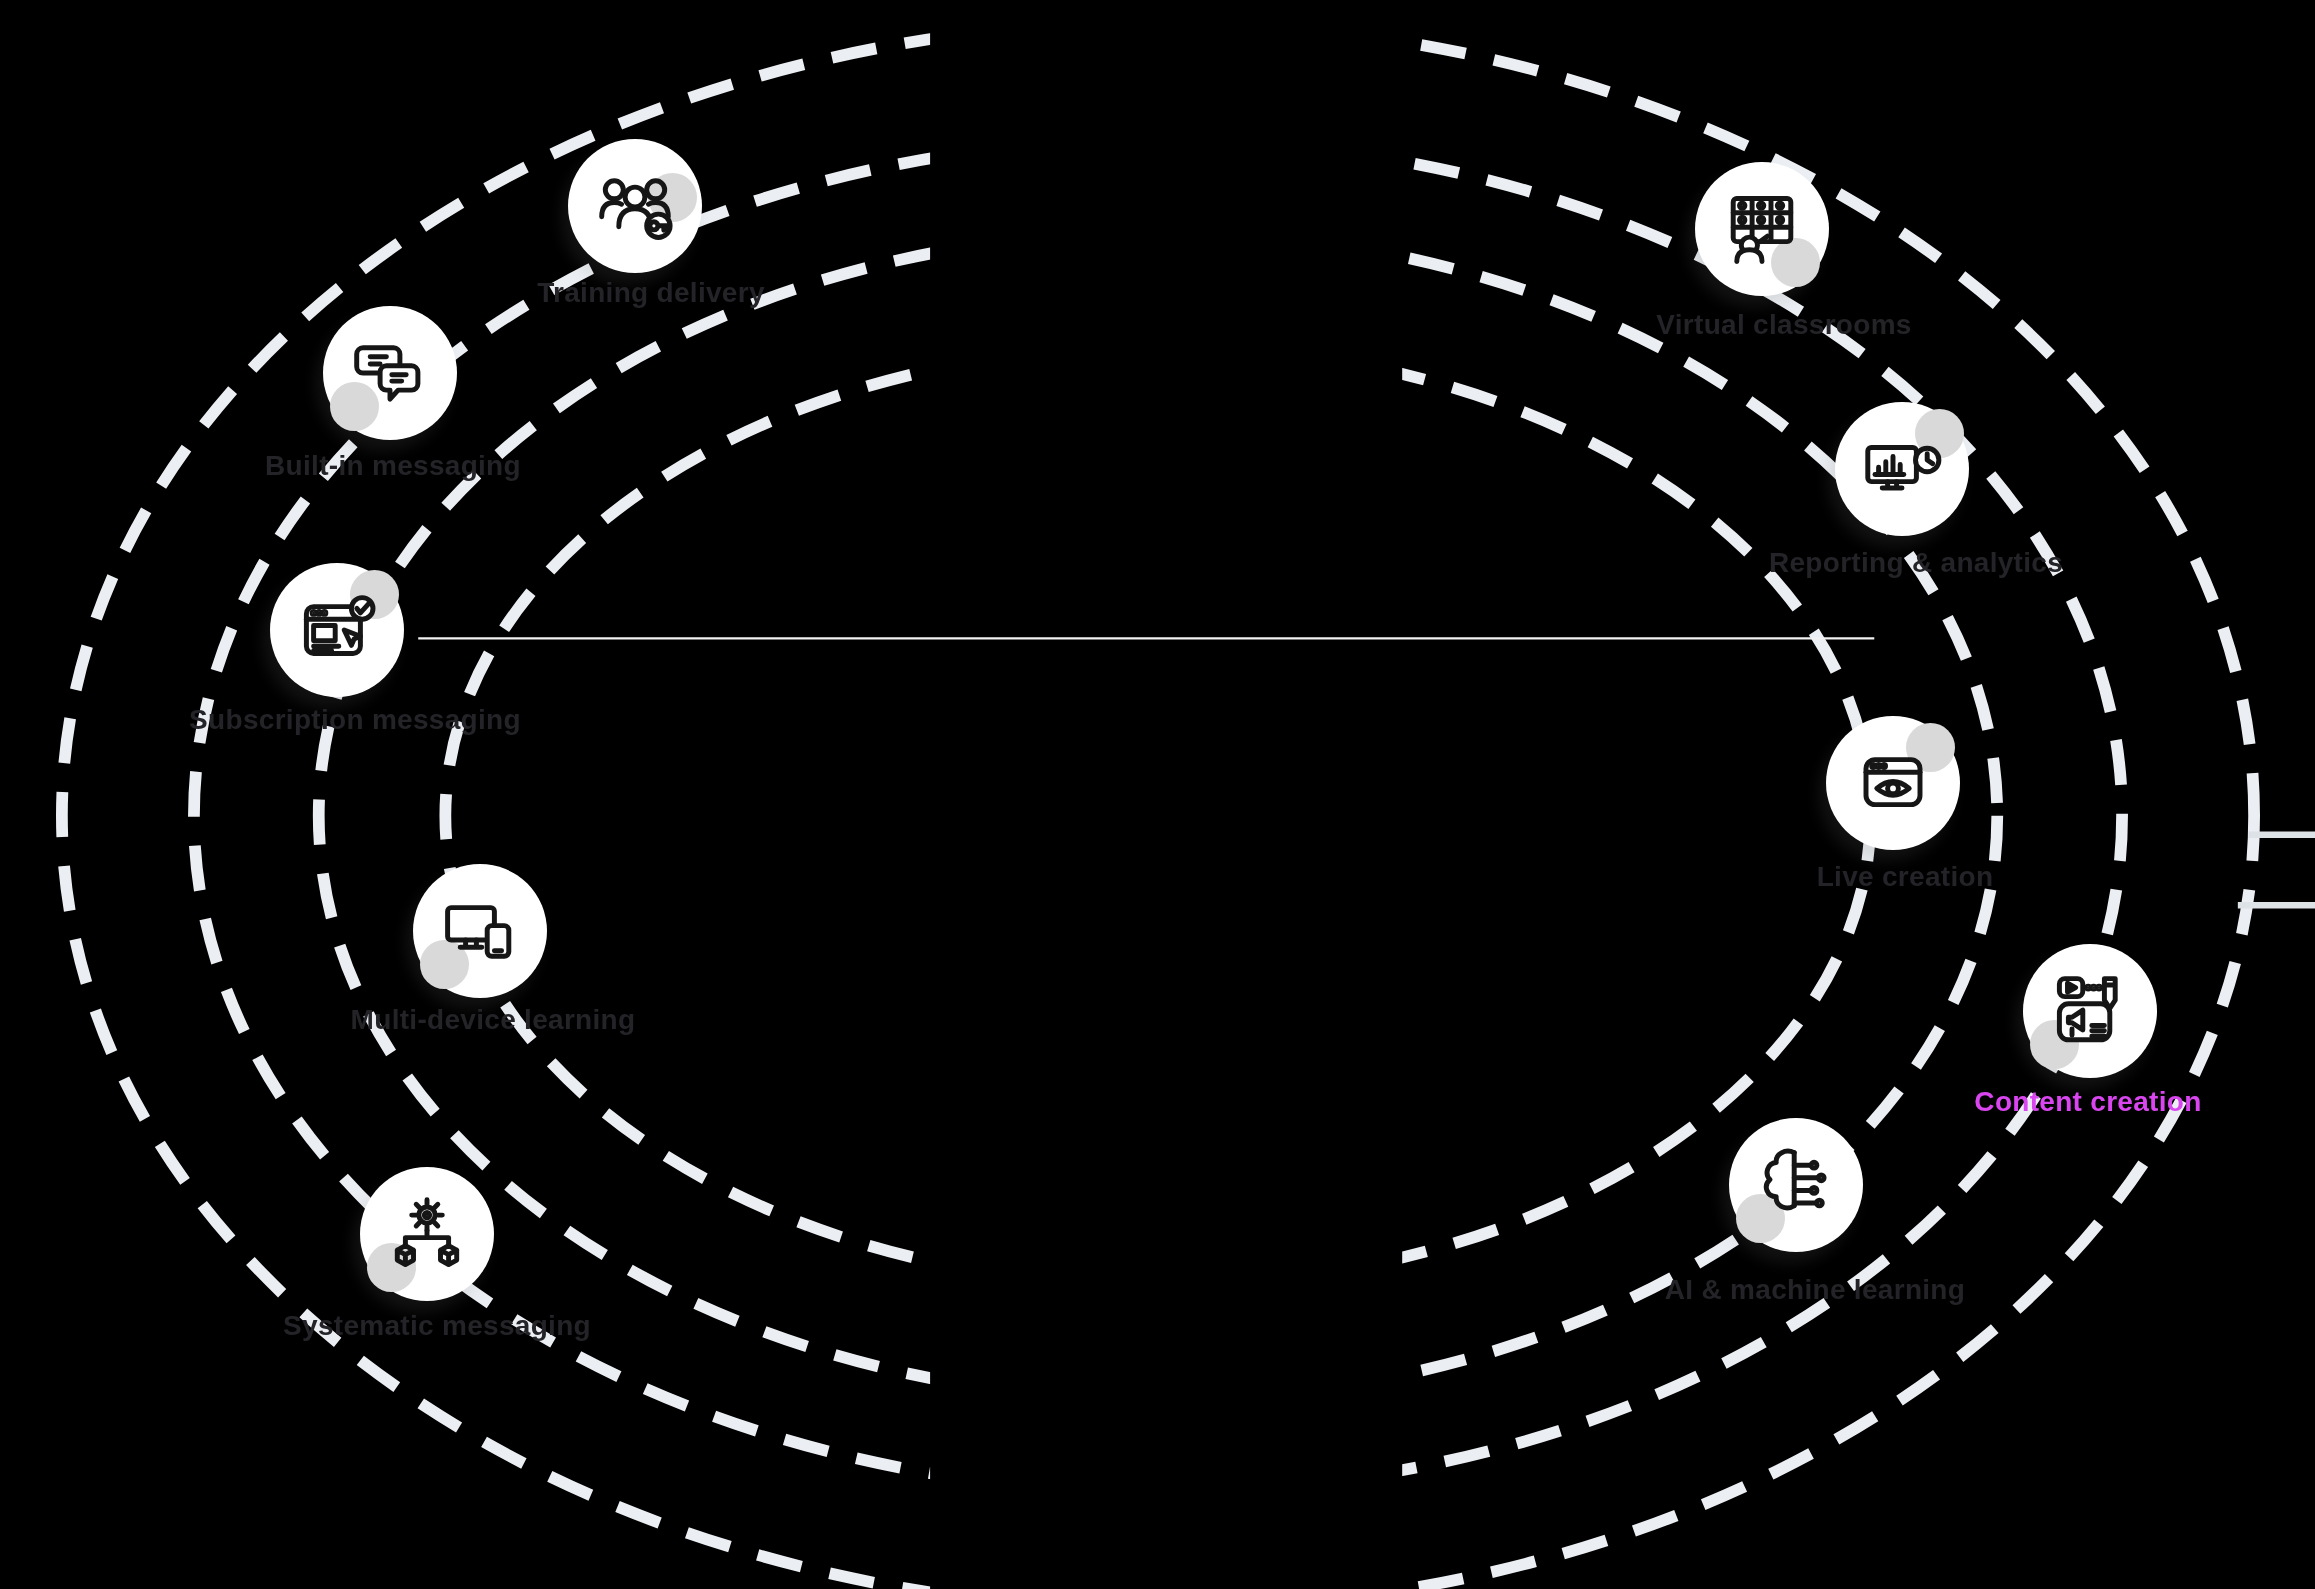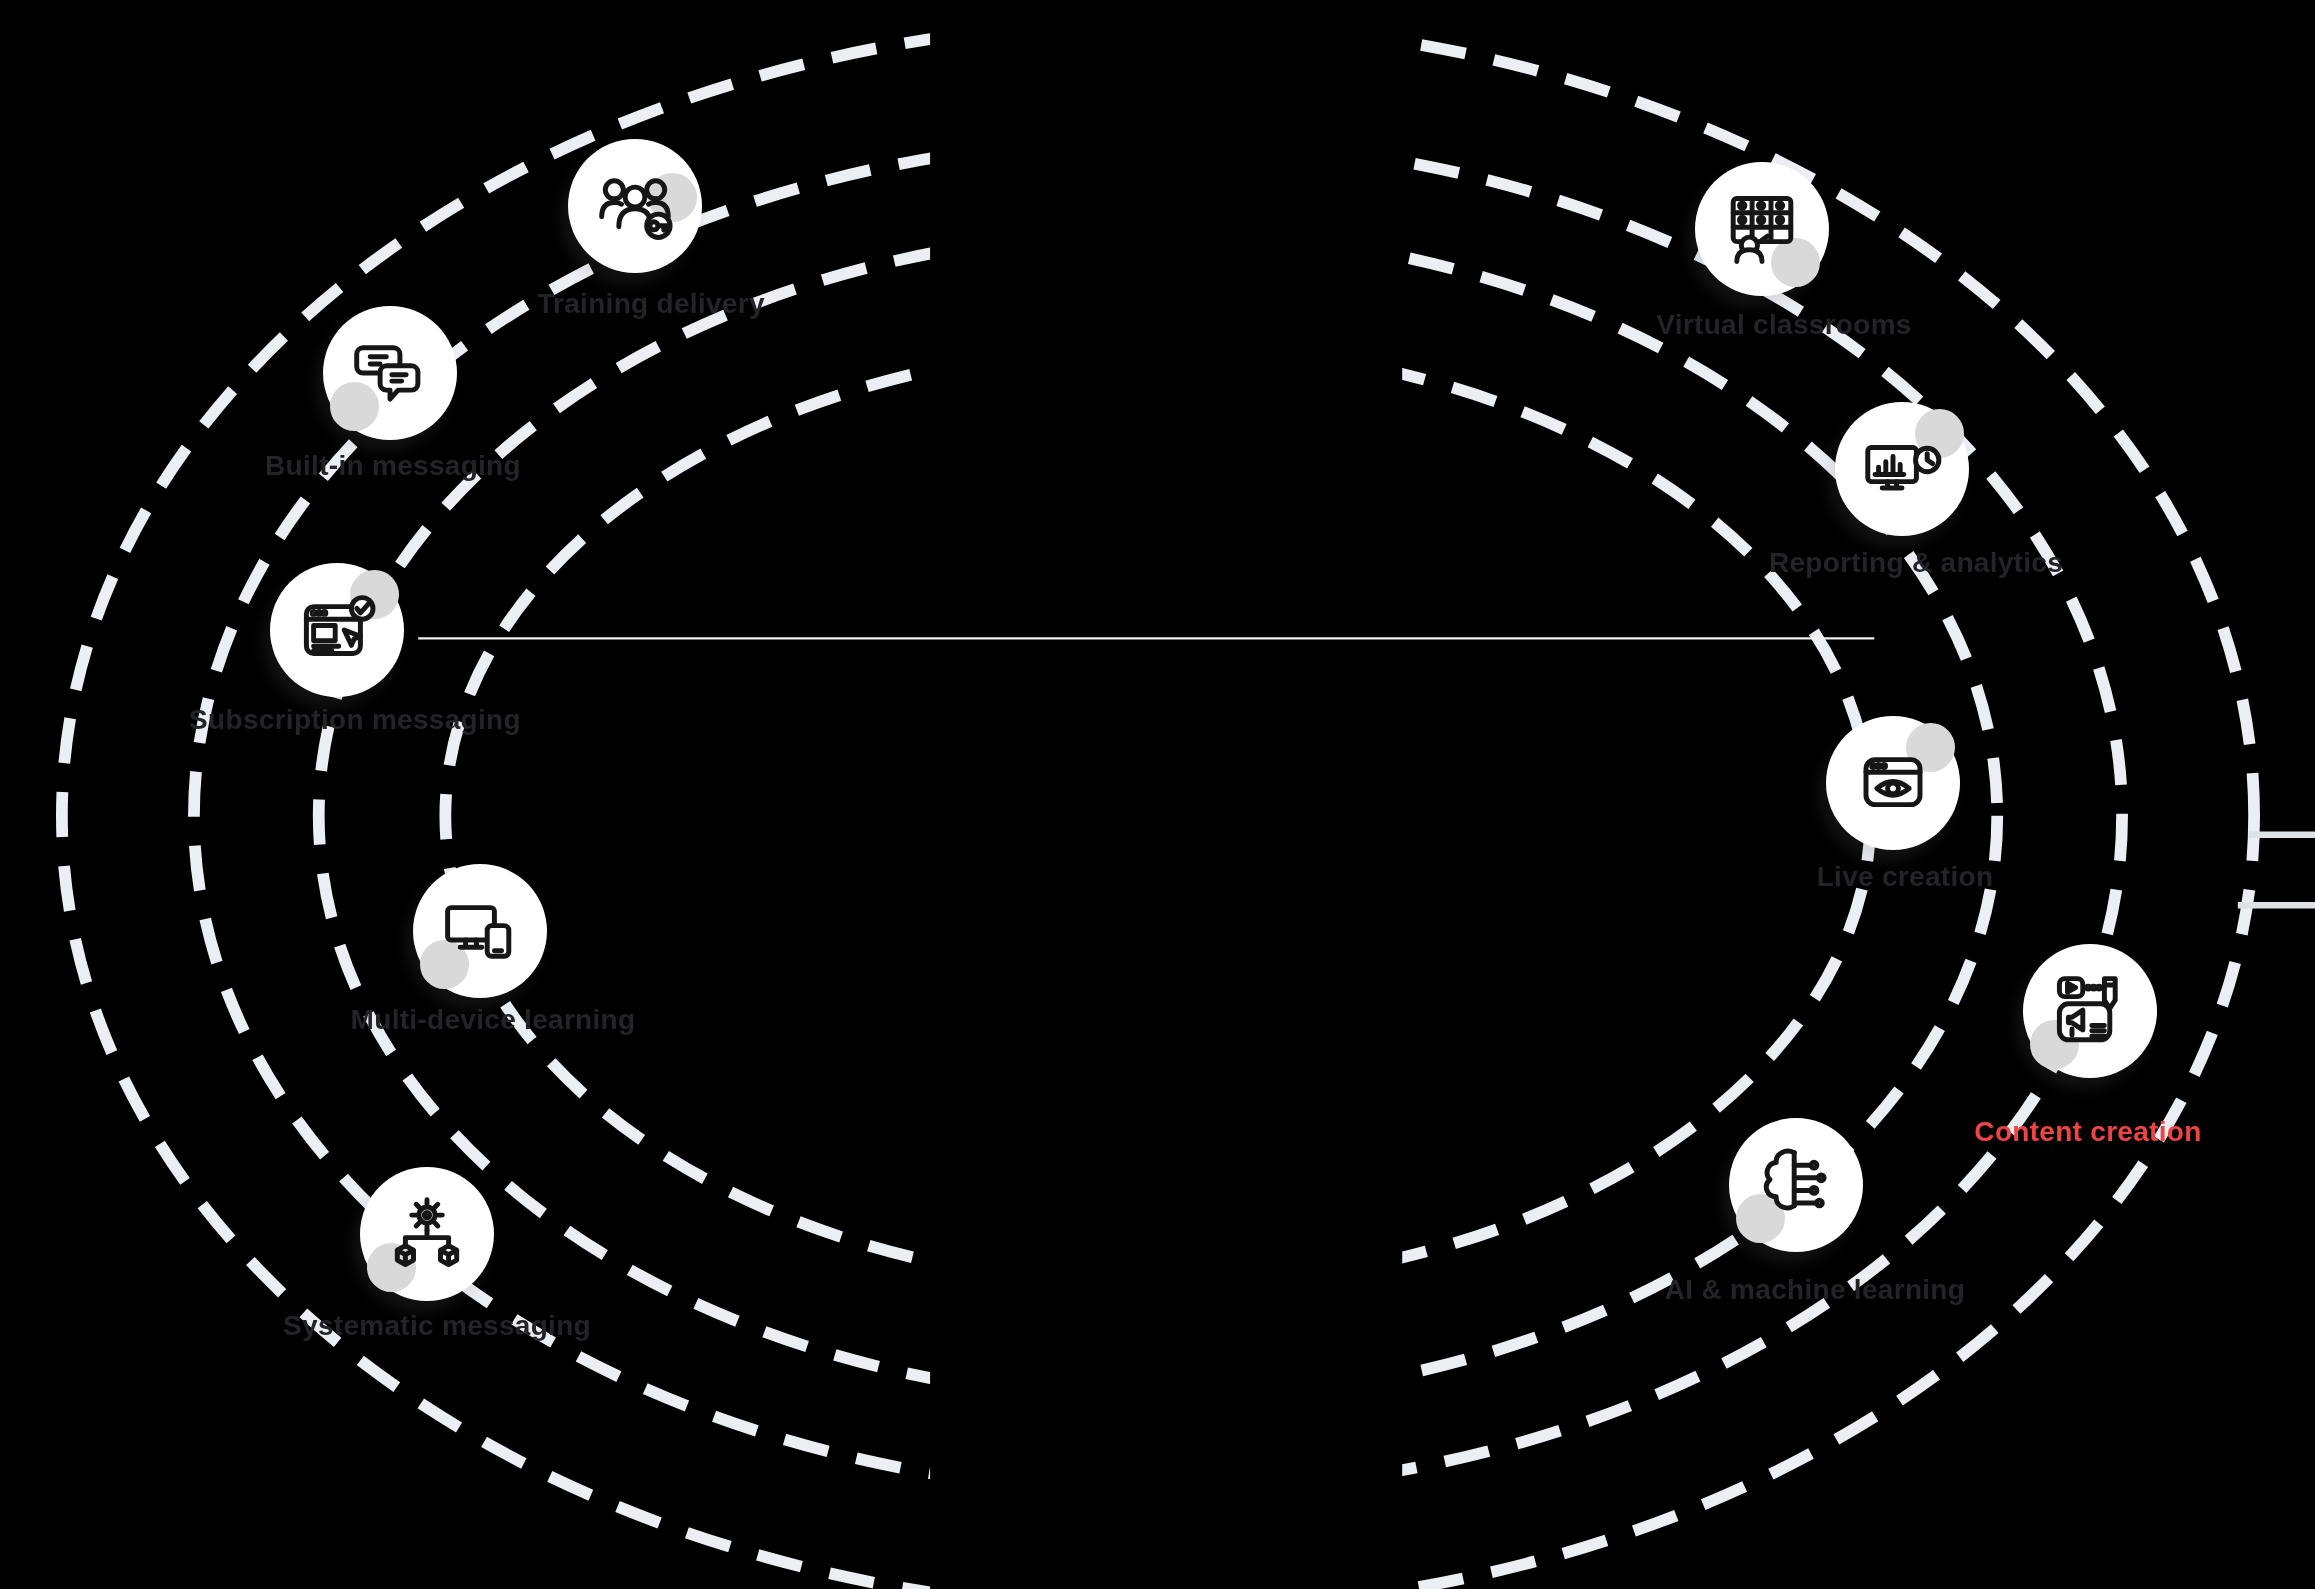--- a/index.html
+++ b/index.html
@@ -45,21 +45,21 @@
               <path d="M87 62 q0 -16 -14 -16 q-5 0 -8 2"></path>
               <circle cx="50" cy="40" r="11" fill="#fff"></circle>
               <path d="M32 73 q0 -20 18 -20 q18 0 18 20"></path>
               <circle cx="76" cy="72" r="13" fill="#fff"></circle>
               <circle cx="71" cy="72" r="4.5"></circle>
               <path d="M76 72 h10 m-4 0 v5 m4 -5 v4"></path>
             </g>
           </svg>
         </span>
   </div>
-      <div class="node-label" style="left: 651px; top: 277px; color: rgb(35, 35, 40); margin-top: 11px;">Training delivery</div>
+      <div class="node-label" style="left: 651px; top: 277px; color: rgb(35, 35, 40);">Training delivery</div>
       <div class="node" style="left: 390px; top: 373px; background: rgb(255, 255, 255);">
     <span class="accent accent-bottom-left"></span>
     <span class="node-icon" style="color: rgb(22, 22, 22);">
           <svg viewBox="0 0 100 100">
             <g fill="none" stroke="currentColor" stroke-width="5.5" stroke-linecap="round" stroke-linejoin="round">
               <path d="M20 22 h34 a7 7 0 0 1 7 7 v14 a7 7 0 0 1 -7 7 h-5 l-9 10 v-10 h-20 a7 7 0 0 1 -7 -7 v-14 a7 7 0 0 1 7 -7 z" fill="#fff"></path>
               <path d="M28 32 h18 M28 40 h11"></path>
               <path d="M46 42 h28 a7 7 0 0 1 7 7 v13 a7 7 0 0 1 -7 7 h-15 l-9 10 v-10 h-4 a7 7 0 0 1 -7 -7 v-13 a7 7 0 0 1 7 -7 z" fill="#fff"></path>
               <path d="M52 52 h16 M52 59 h11"></path>
             </g>
@@ -182,21 +182,21 @@
               <circle cx="48" cy="24" r="1.6" fill="currentColor"></circle>
               <circle cx="54" cy="24" r="1.6" fill="currentColor"></circle>
               <circle cx="60" cy="24" r="1.6" fill="currentColor"></circle>
               <path d="M66 14 h12 v24 l-6 9 -6 -9 z M66 21 h12"></path>
               <path d="M26 57 h4 l12 -8 v22 l-12 -8 h-4 z M30 70 v7"></path>
               <path d="M52 66 h14 M52 72 h14 M52 78 h14"></path>
             </g>
           </svg>
         </span>
   </div>
-      <div class="node-label" style="left: 2088px; top: 1116px; color: #ef4444;">Content creation</div>
+      <div class="node-label" style="left: 2088px; top: 1086px; color: #d946ef;">Content creation</div>
       <div class="node" style="left: 1796px; top: 1185px; background: rgb(255, 255, 255);">
     <span class="accent accent-bottom-left"></span>
     <span class="node-icon" style="color: rgb(22, 22, 22);">
           <svg viewBox="0 0 100 100">
             <g fill="none" stroke="currentColor" stroke-width="5.5" stroke-linecap="round" stroke-linejoin="round">
               <path d="M48 14 c-10 -5 -21 2 -20 11 c-10 1 -13 13 -7 19 c-8 7 -3 19 7 19 c-1 10 11 16 20 10"></path>
               <path d="M48 14 v59"></path>
               <path d="M48 28 h18 M48 42 h26 M48 56 h18 M48 70 h24"></path>
               <circle cx="70" cy="28" r="3.2"></circle>
               <circle cx="78" cy="42" r="3.2"></circle>

